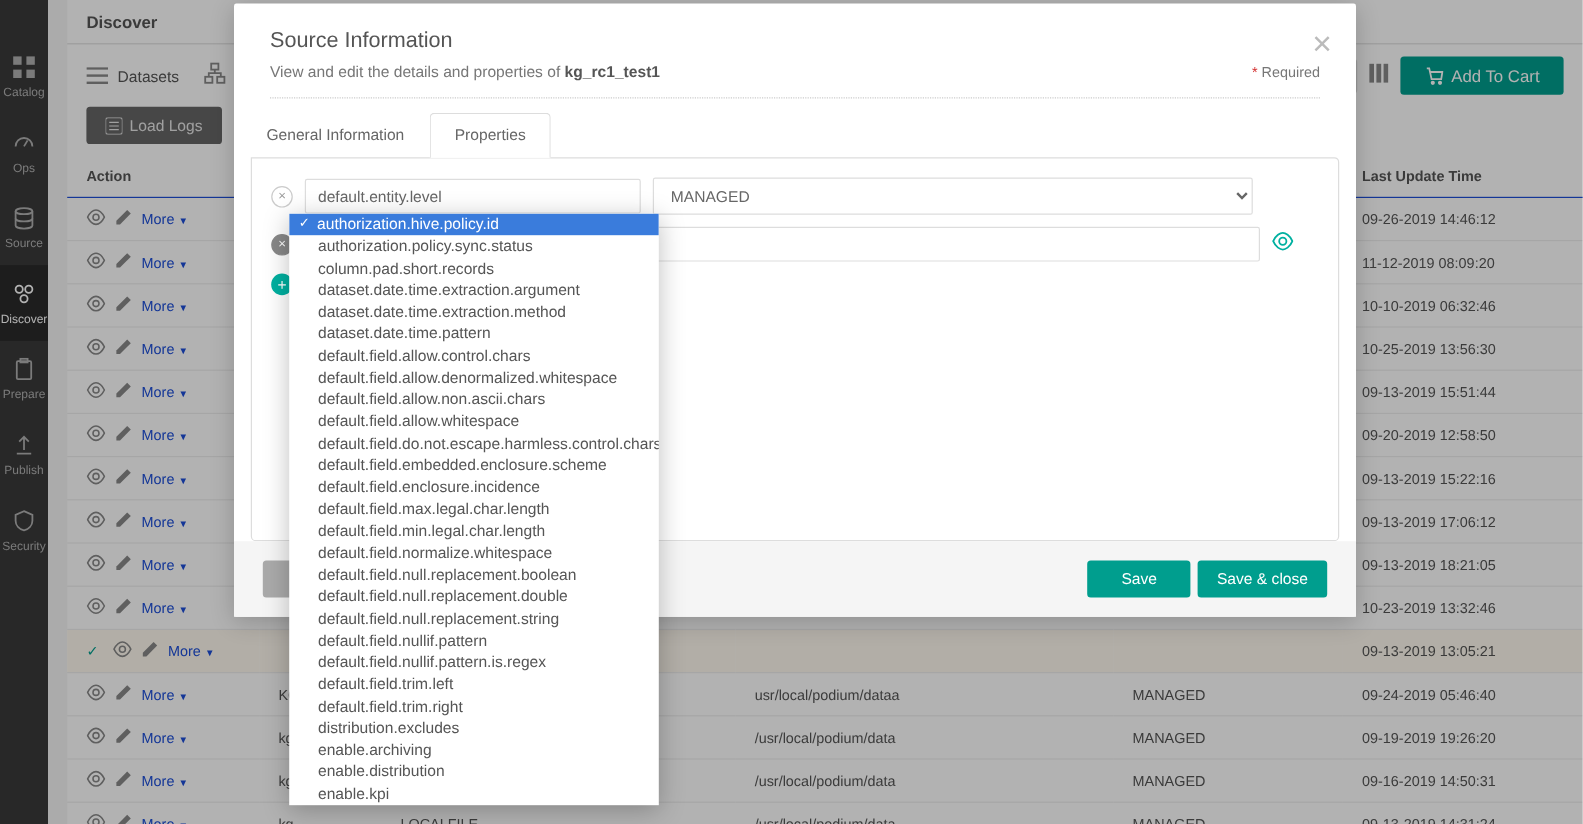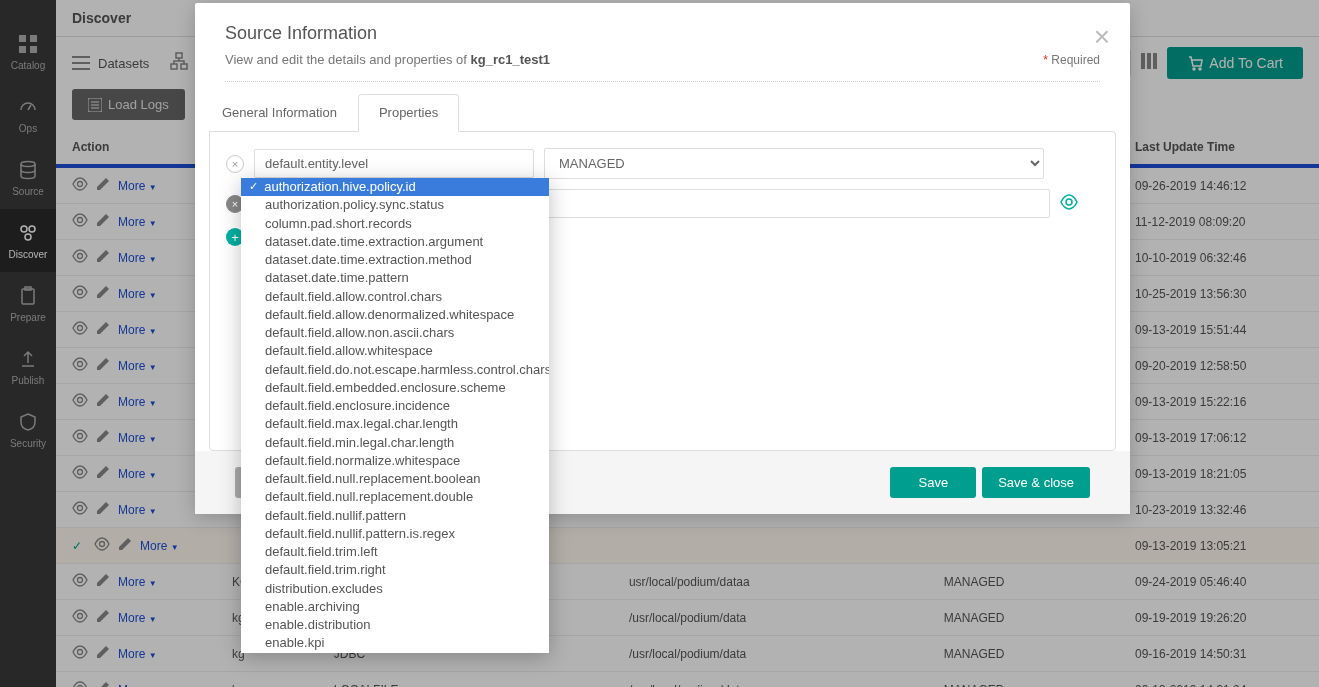--- a/index.html
+++ b/index.html
@@ -15,26 +15,26 @@
       width: 1319px;
       height: 687px;
       position: relative;
     }
     
     
     .sidebar {
       position: absolute;
       left: 0;
       top: 0;
-      width: 56px;
+      width: 40px;
       height: 100%;
       background: #3a3a3a;
       display: flex;
       flex-direction: column;
-      padding-top: 20px;
+      padding-top: 32px;
     }
     
     .sidebar-item {
       display: flex;
       flex-direction: column;
       align-items: center;
       padding: 12px 0;
       color: #b0b0b0;
       cursor: pointer;
       font-size: 10px;
@@ -160,21 +160,21 @@
       width: 100%;
       border-collapse: collapse;
     }
     
     .data-table th {
       text-align: left;
       padding: 10px 16px;
       font-size: 12px;
       font-weight: 600;
       color: #555;
-      border-bottom: 4px solid #1d4ed8;
+      border-bottom: 1px solid #1d4ed8;
     }
     
     .data-table td {
       padding: 8px 16px;
       font-size: 12px;
       color: #555;
       border-bottom: 1px solid #eee;
     }
     
     .action-cell {
@@ -360,21 +360,21 @@
     }
     
     .eye-prop-icon {
       color: #00b0a0;
       cursor: pointer;
       font-size: 16px;
     }
     
     .modal-footer {
       background: #f5f5f5;
-      padding: 16px 40px;
+      padding: 16px 24px;
       display: flex;
       justify-content: space-between;
       align-items: center;
     }
     
     .cancel-btn {
       background: #aaa;
       color: white;
       border: none;
       padding: 8px 24px;
@@ -956,20 +956,21 @@
       <div class="dropdown-item">default.field.allow.non.ascii.chars</div>
       <div class="dropdown-item">default.field.allow.whitespace</div>
       <div class="dropdown-item">default.field.do.not.escape.harmless.control.chars</div>
       <div class="dropdown-item">default.field.embedded.enclosure.scheme</div>
       <div class="dropdown-item">default.field.enclosure.incidence</div>
       <div class="dropdown-item">default.field.max.legal.char.length</div>
       <div class="dropdown-item">default.field.min.legal.char.length</div>
       <div class="dropdown-item">default.field.normalize.whitespace</div>
       <div class="dropdown-item">default.field.null.replacement.boolean</div>
       <div class="dropdown-item">default.field.null.replacement.double</div>
+      <div class="dropdown-item">default.field.null.replacement.string</div>
       <div class="dropdown-item">default.field.nullif.pattern</div>
       <div class="dropdown-item">default.field.nullif.pattern.is.regex</div>
       <div class="dropdown-item">default.field.trim.left</div>
       <div class="dropdown-item">default.field.trim.right</div>
       <div class="dropdown-item">distribution.excludes</div>
       <div class="dropdown-item">enable.archiving</div>
       <div class="dropdown-item">enable.distribution</div>
       <div class="dropdown-item">enable.kpi</div>
     </div>
 

